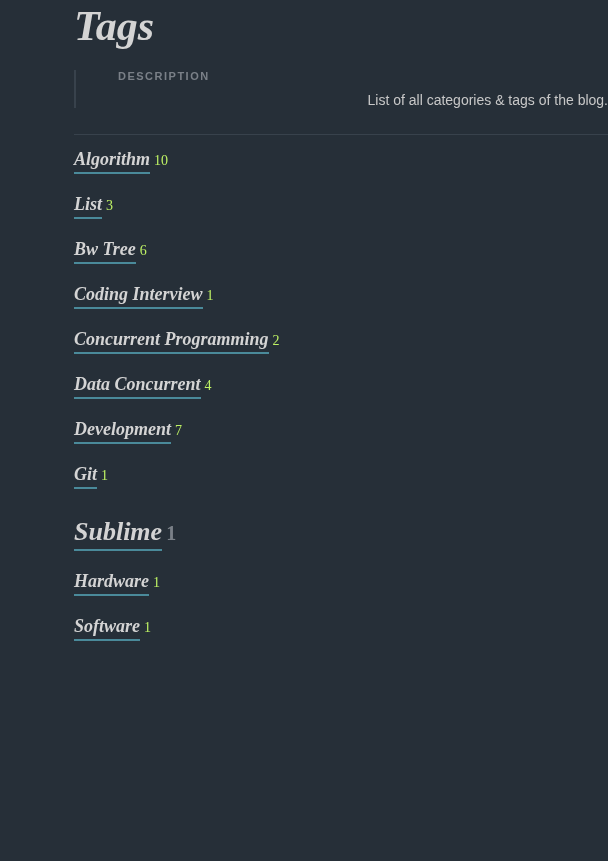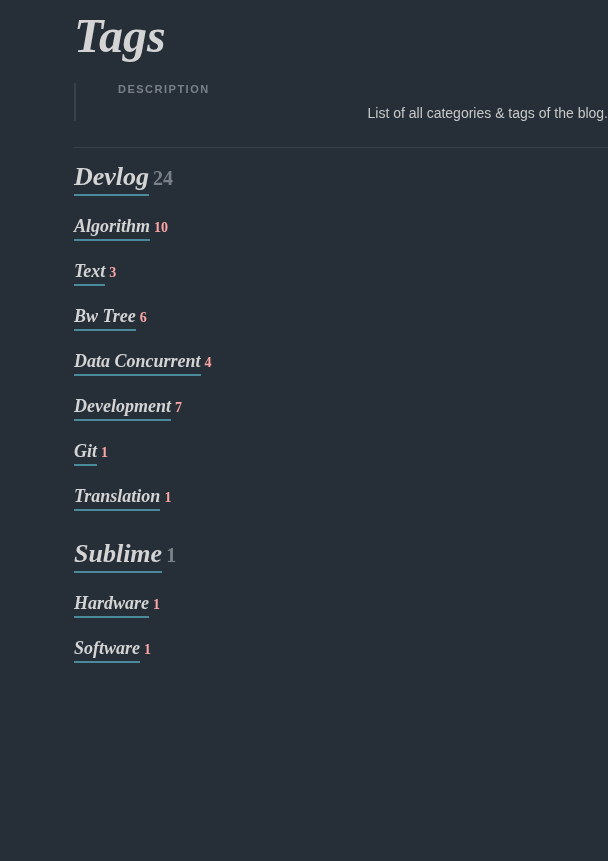--- a/index.html
+++ b/index.html
@@ -10,26 +10,26 @@
     body {
       background-color: #262f38;
       color: #c8c8c8;
       font-family: Georgia, 'Times New Roman', serif;
       width: 608px;
       height: 861px;
       padding: 0 0 0 74px;
       overflow: hidden;
     }
     .page-title {
-      font-size: 48px;
+      font-size: 42px;
       font-weight: bold;
       color: #d4d4d4;
       font-style: italic;
       margin-bottom: 20px;
-      padding-top: 8px;
+      padding-top: 2px;
     }
     .description-block {
       border-left: 2px solid #38424c;
       padding-left: 14px;
       margin-bottom: 26px;
     }
     .description-label {
       color: #7a8088;
       font-size: 11px;
       font-weight: bold;
@@ -77,23 +77,23 @@
       font-size: 18px;
       font-weight: bold;
       font-style: italic;
       color: #d4d4d4;
       text-decoration: none;
       border-bottom: 2px solid #4a8a9a;
       padding-bottom: 2px;
       display: inline-block;
     }
     .tag-count {
-      color: #fca5a5;
+      color: #bef264;
       font-size: 14px;
-      font-weight: bold;
+      font-weight: normal;
       margin-left: 4px;
     }
     .category-section {
       margin-bottom: 28px;
     }
     .category-section:last-child {
       margin-bottom: 0;
     }
   </style>
 </head>
@@ -103,27 +103,27 @@
 
 <div class="description-block">
   <div class="description-label">DESCRIPTION</div>
   <div class="description-text">List of all categories &amp; tags of the blog.</div>
 </div>
 
 <hr class="divider">
 
 <div id="categories-container">
     <div class="category-section">
-      <div class="category-header"><a class="category-link" href="#">Devlog</a><span class="category-count">24</span></div>
       <div class="tag-item"><a class="tag-link" href="#">Algorithm</a><span class="tag-count">10</span></div>
-      <div class="tag-item"><a class="tag-link" href="#">Text</a><span class="tag-count">3</span></div>
+      <div class="tag-item"><a class="tag-link" href="#">List</a><span class="tag-count">3</span></div>
       <div class="tag-item"><a class="tag-link" href="#">Bw Tree</a><span class="tag-count">6</span></div>
+      <div class="tag-item"><a class="tag-link" href="#">Coding Interview</a><span class="tag-count">1</span></div>
+      <div class="tag-item"><a class="tag-link" href="#">Concurrent Programming</a><span class="tag-count">2</span></div>
       <div class="tag-item"><a class="tag-link" href="#">Data Concurrent</a><span class="tag-count">4</span></div>
       <div class="tag-item"><a class="tag-link" href="#">Development</a><span class="tag-count">7</span></div>
       <div class="tag-item"><a class="tag-link" href="#">Git</a><span class="tag-count">1</span></div>
-      <div class="tag-item"><a class="tag-link" href="#">Translation</a><span class="tag-count">1</span></div>
     </div>
     <div class="category-section">
       <div class="category-header"><a class="category-link" href="#">Sublime</a><span class="category-count">1</span></div>
       <div class="tag-item"><a class="tag-link" href="#">Hardware</a><span class="tag-count">1</span></div>
       <div class="tag-item"><a class="tag-link" href="#">Software</a><span class="tag-count">1</span></div>
     </div>
   </div>
 
 </body></html>

